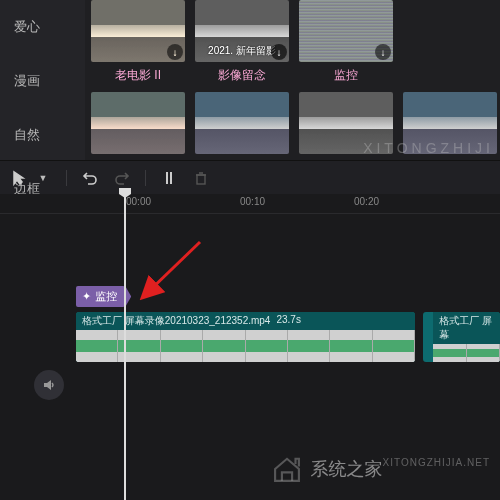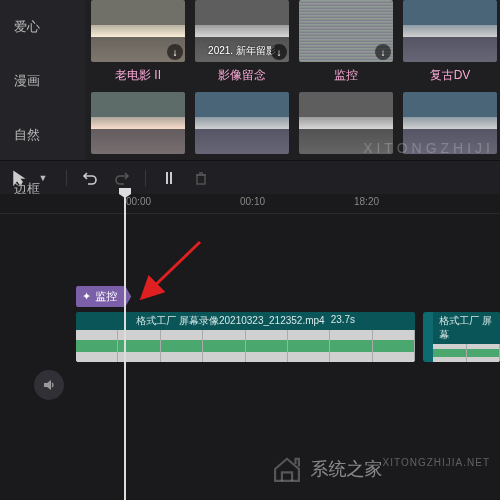--- a/index.html
+++ b/index.html
@@ -89,21 +89,21 @@
       width: 6px; background: #7b5fa8;
       clip-path: polygon(0 0,100% 50%,0 100%);
     }
     .clip-row { position: absolute; left: 76px; right: 0; top: 118px; display:flex; gap:8px; }
     .clip {
       height: 50px; background: #0d6b6f; border-radius: 3px;
       overflow: hidden; display: flex; flex-direction: column;
     }
     .clip1 { width: 356px; }
     .clip2 { width: 80px; padding-left: 10px; }
-    .clip-header { font-size: 10px; color: #d8e8e8; padding: 2px 6px; background: #0a5558; display: flex; gap: 6px; justify-content: center;}
+    .clip-header { font-size: 10px; color: #d8e8e8; padding: 2px 6px; background: #0a5558; display: flex; gap: 6px;}
     .clip-thumbs { flex: 1; display: flex; background: #fff; }
     .clip-thumbs .ct { flex: 1; background: linear-gradient(#d0d0d0 0%,#d0d0d0 30%,#4aa86e 30%,#4aa86e 70%,#d0d0d0 70%); border-right:1px solid #aaa; }
     .audio-btn {
       position: absolute; left: 34px; top: 176px;
       width: 30px; height: 30px; background: #303036; border-radius: 15px;
       display: flex; align-items: center; justify-content: center;
       color: #999; font-size: 14px;
     }
     
     .wm1 {
@@ -147,24 +147,20 @@
           <span class="dl-badge">↓</span>
         </div>
         <div class="thumb-label">影像留念</div>
       </div>
       <div class="thumb-card">
         <div class="thumb noisy">
           <span class="dl-badge">↓</span>
         </div>
         <div class="thumb-label">监控</div>
       </div>
-      <div class="thumb-card">
-        <div class="thumb"></div>
-        <div class="thumb-label">复古DV</div>
-      </div>
     </div>
     <div class="thumb-row" style="margin-top:8px">
       <div class="thumb-card">
           <div class="thumb warm"></div>
         </div>
       <div class="thumb-card">
           <div class="thumb"></div>
         </div>
       <div class="thumb-card">
           <div class="thumb grey"></div>
@@ -206,21 +202,21 @@
         <rect x="4" y="5" width="8" height="9"></rect>
         <path d="M3 5 H13 M6 3 H10"></path>
       </svg>
   </span>
 </div>
 
 <div class="timeline-area">
   <div class="ruler">
     <span class="tick-label" style="left:124px">00:00</span>
     <span class="tick-label" style="left:238px">00:10</span>
-    <span class="tick-label" style="left:352px">18:20</span>
+    <span class="tick-label" style="left:352px">00:20</span>
   </div>
   <div class="playhead"></div>
 
   <div class="arrow">
     <svg viewBox="0 0 80 80">
         <defs>
           <marker id="ah" markerWidth="8" markerHeight="8" refX="6" refY="4" orient="auto">
             <path d="M0 0 L8 4 L0 8 Z" fill="#e02020"></path>
           </marker>
         </defs>

